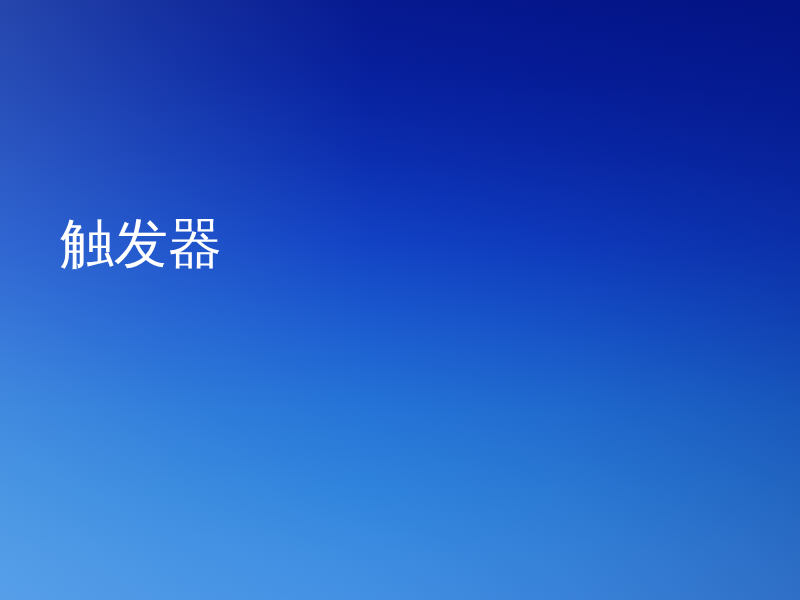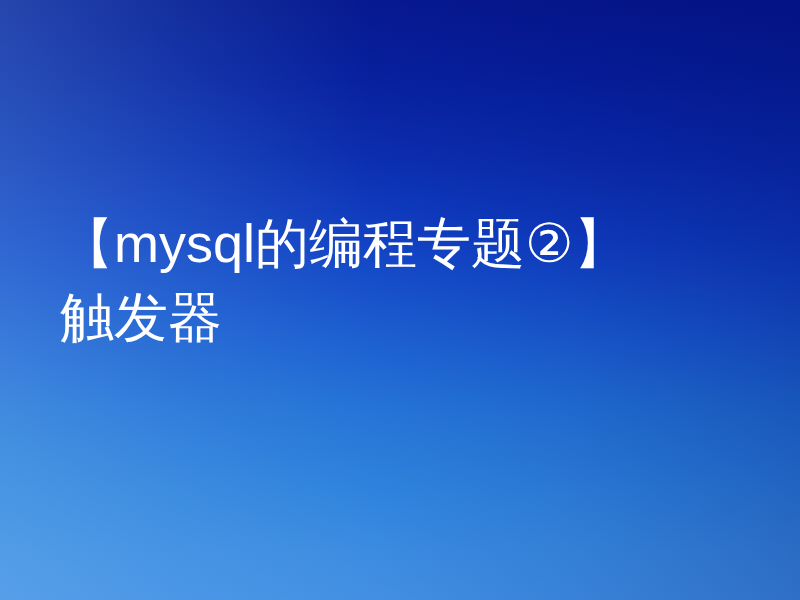--- a/index.html
+++ b/index.html
@@ -77,17 +77,16 @@
 </head>
 <body>
 
 <div id="slide">
 
   <div id="bg-vertical"></div>
   <div id="bg-horizontal"></div>
   <div id="bg-diagonal"></div>
 
   <div id="title-block">
-    <div class="title-line">【mysql的编程专题②】</div>
     <div class="title-line">触发器</div>
   </div>
 
 </div>
 
 </body></html>

